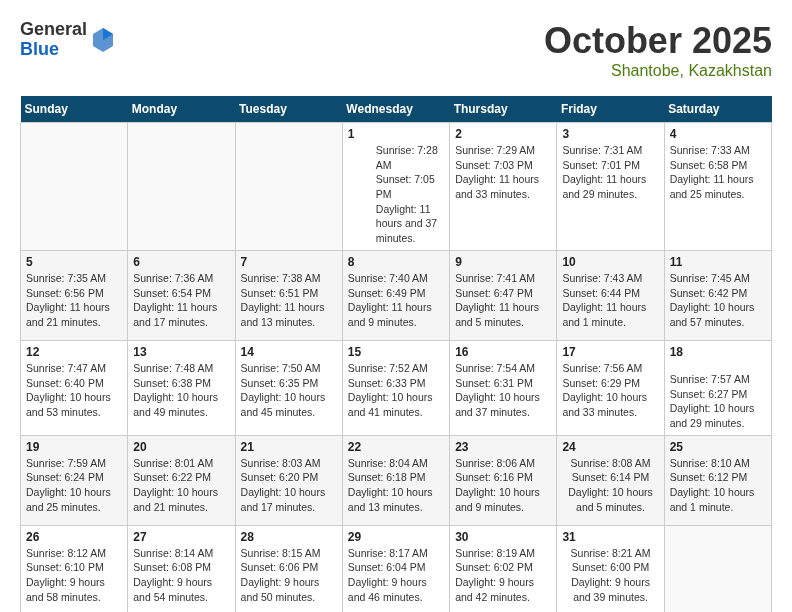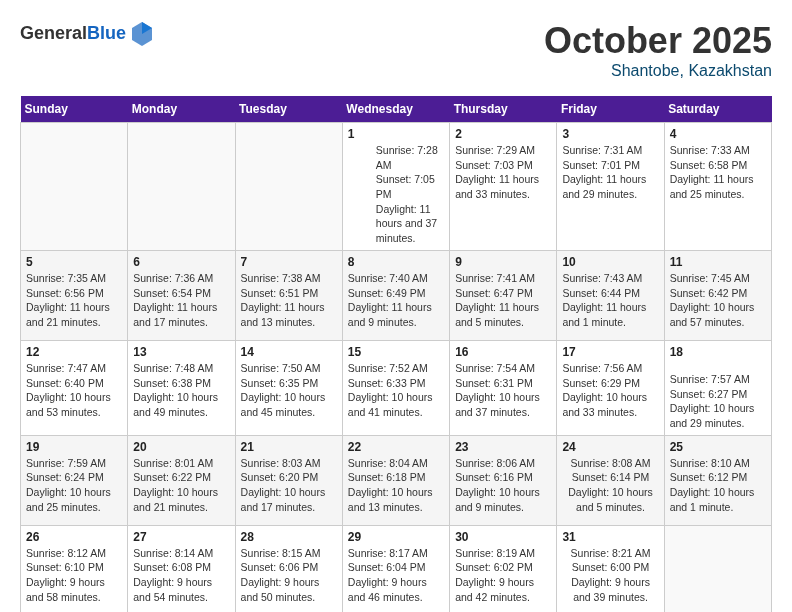--- a/index.html
+++ b/index.html
@@ -15,21 +15,21 @@
       justify-content: space-between;
       align-items: flex-start;
       margin-bottom: 16px;
     }
     .logo {
       display: flex;
       align-items: center;
     }
     .logo-text {
       display: flex;
-      flex-direction: row;
+      flex-direction: column;
       font-size: 18px;
       font-weight: bold;
       line-height: 1.1;
     }
     .logo-general { color: #333; }
     .logo-blue { color: #1565c0; }
     .logo-icon {
       width: 24px;
       height: 28px;
       margin-left: 4px;
@@ -37,29 +37,29 @@
     .title-block {
       text-align: right;
     }
     .month-title {
       font-size: 36px;
       font-weight: bold;
       color: #333;
     }
     .location {
       font-size: 16px;
-      color: #0c4a6e;
+      color: #4d7c0f;
     }
     table {
       width: 100%;
       border-collapse: collapse;
       font-size: 11px;
     }
     thead tr th {
-      background-color: #4c1d95;
+      background-color: #0c4a6e;
       color: #fff;
       padding: 6px 4px;
       text-align: left;
       font-size: 12px;
       font-weight: bold;
     }
     tbody tr td {
       border: 1px solid #ccc;
       vertical-align: top;
       padding: 4px 5px;

